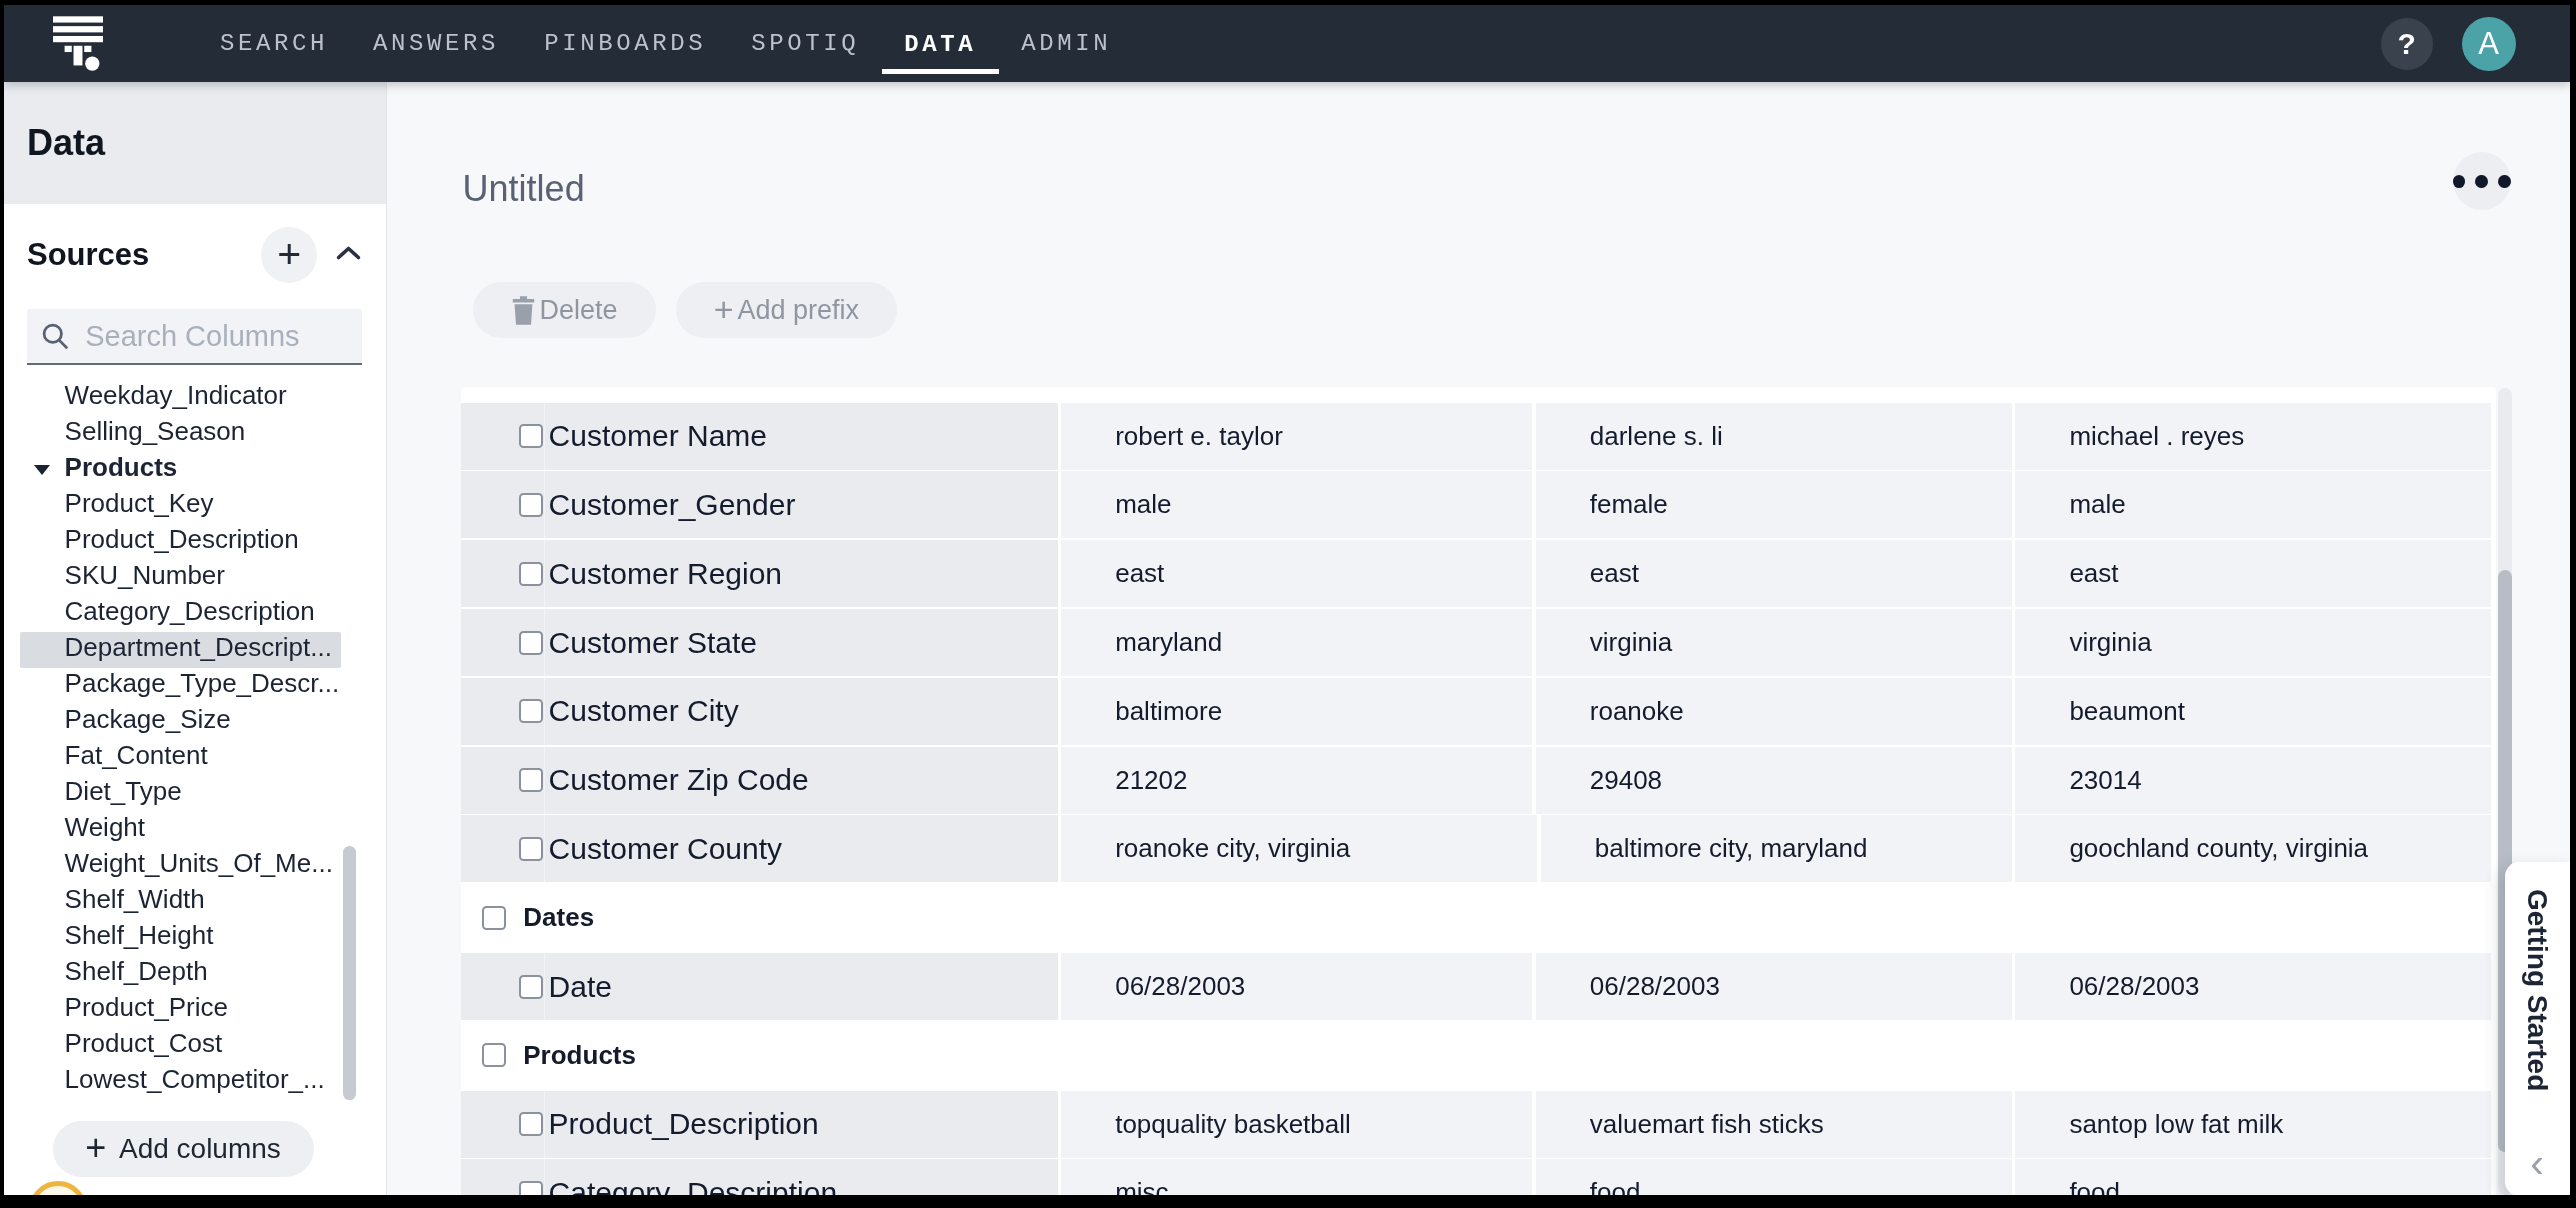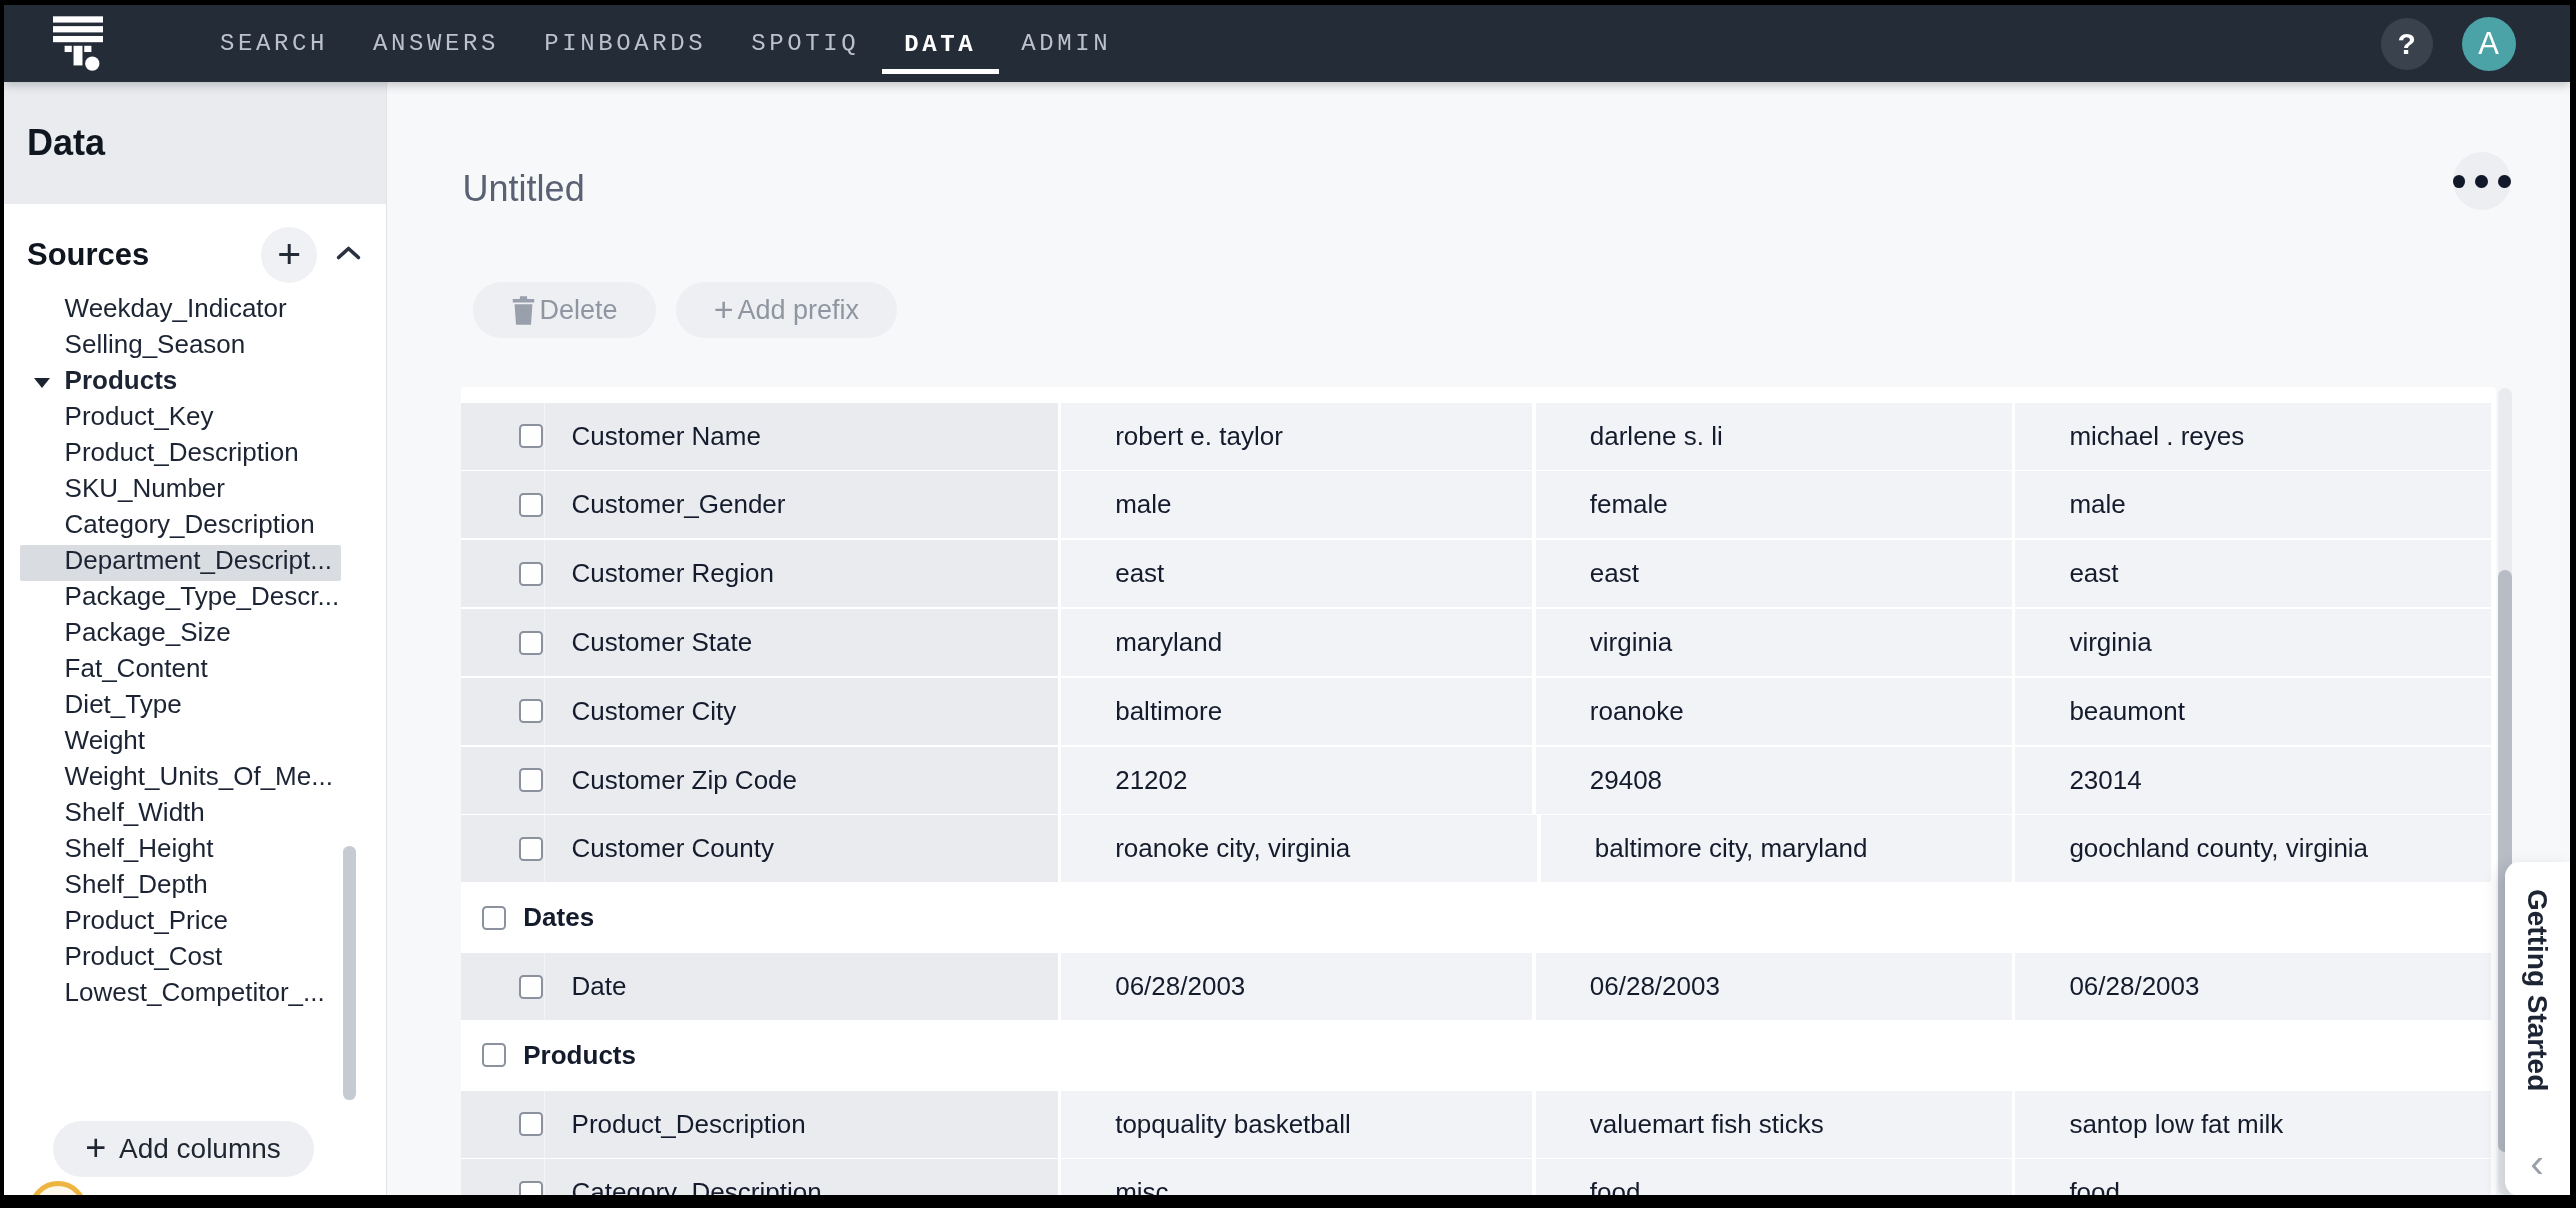--- a/index.html
+++ b/index.html
@@ -68,21 +68,21 @@
   .tool-btn .plus{font-size:34px;font-weight:300;margin-top:-1.8px}
 
   
   .table{position:absolute;left:72px;top:305px;width:2035px;background:#fff;border-radius:3.6px 3.6px 0 0;padding-top:13.5px}
   .t-row{display:flex;gap:3.6px;margin-top:1.8px;height:67px}
   .t-row.section{background:#fff;align-items:center}
   .label-cell{width:597px;background:var(--label-cell);display:flex;align-items:center;position:relative}
   .label-cell::before{content:'';position:absolute;left:83px;top:0;bottom:0;width:1.8px;background:#F3F4F7}
   .cb{width:24px;height:24px;border:2.2px solid #8B919D;border-radius:4.5px;background:#FEFEFE;flex:none;cursor:pointer}
   .label-cell .cb{margin-left:58px}
-  .label-cell .lbl{margin-left:29px;font-size:26px;color:var(--text-dark)}
+  .label-cell .lbl{margin-left:6px;font-size:30px;color:var(--text-dark)}
   .value-cell{background:var(--value-cell);display:flex;align-items:center;padding-left:54px;
               font-size:26px;color:var(--text-dark)}
   .value-cell.c1{width:471px}.value-cell.c2{width:476px}.value-cell.c3{width:476px}
   .t-row.section .cb{margin-left:21.6px}
   .t-row.section .lbl{margin-left:13.5px;font-size:26px;font-weight:bold;color:var(--text-dark)}
 
   .t-scroll-track{position:absolute;left:2109px;top:306px;width:14.4px;bottom:0;background:#E9EBEE;border-radius:7.2px}
   .t-scroll-thumb{position:absolute;left:0;top:182px;width:14.4px;height:582px;background:var(--thumb);border-radius:7.2px;cursor:pointer}
 
   .getting-started{position:absolute;right:0;top:780px;width:65px;height:334px;background:#fff;
@@ -130,20 +130,29 @@
       <div class="sources-label">Sources</div>
       <div class="plus-btn">+</div>
       <div class="collapse-btn">
         <span>
           <svg width="27" height="18" viewBox="0 0 30 20">
               <polyline points="4,15 15,5 26,15" fill="none" stroke="#2A3140" stroke-width="4" stroke-linecap="round" stroke-linejoin="round"></polyline>
             </svg>
         </span>
       </div>
     </div>
+    <div class="search-box">
+      <span style="display:flex;margin-right:12.6px">
+        <svg width="31" height="31" viewBox="0 0 34 34">
+            <circle cx="14" cy="14" r="9.5" fill="none" stroke="#596070" stroke-width="3"></circle>
+            <line x1="21" y1="21" x2="29" y2="29" stroke="#596070" stroke-width="3" stroke-linecap="round"></line>
+          </svg>
+      </span>
+      <input type="text" placeholder="Search Columns" style="">
+    </div>
     <div class="col-list">
         <div class="s-item">
           <span>Weekday_Indicator</span>
         </div>
         <div class="s-item">
           <span>Selling_Season</span>
         </div>
         <div class="s-item group">
           <span class="caret"></span>
           <span>Products</span>

